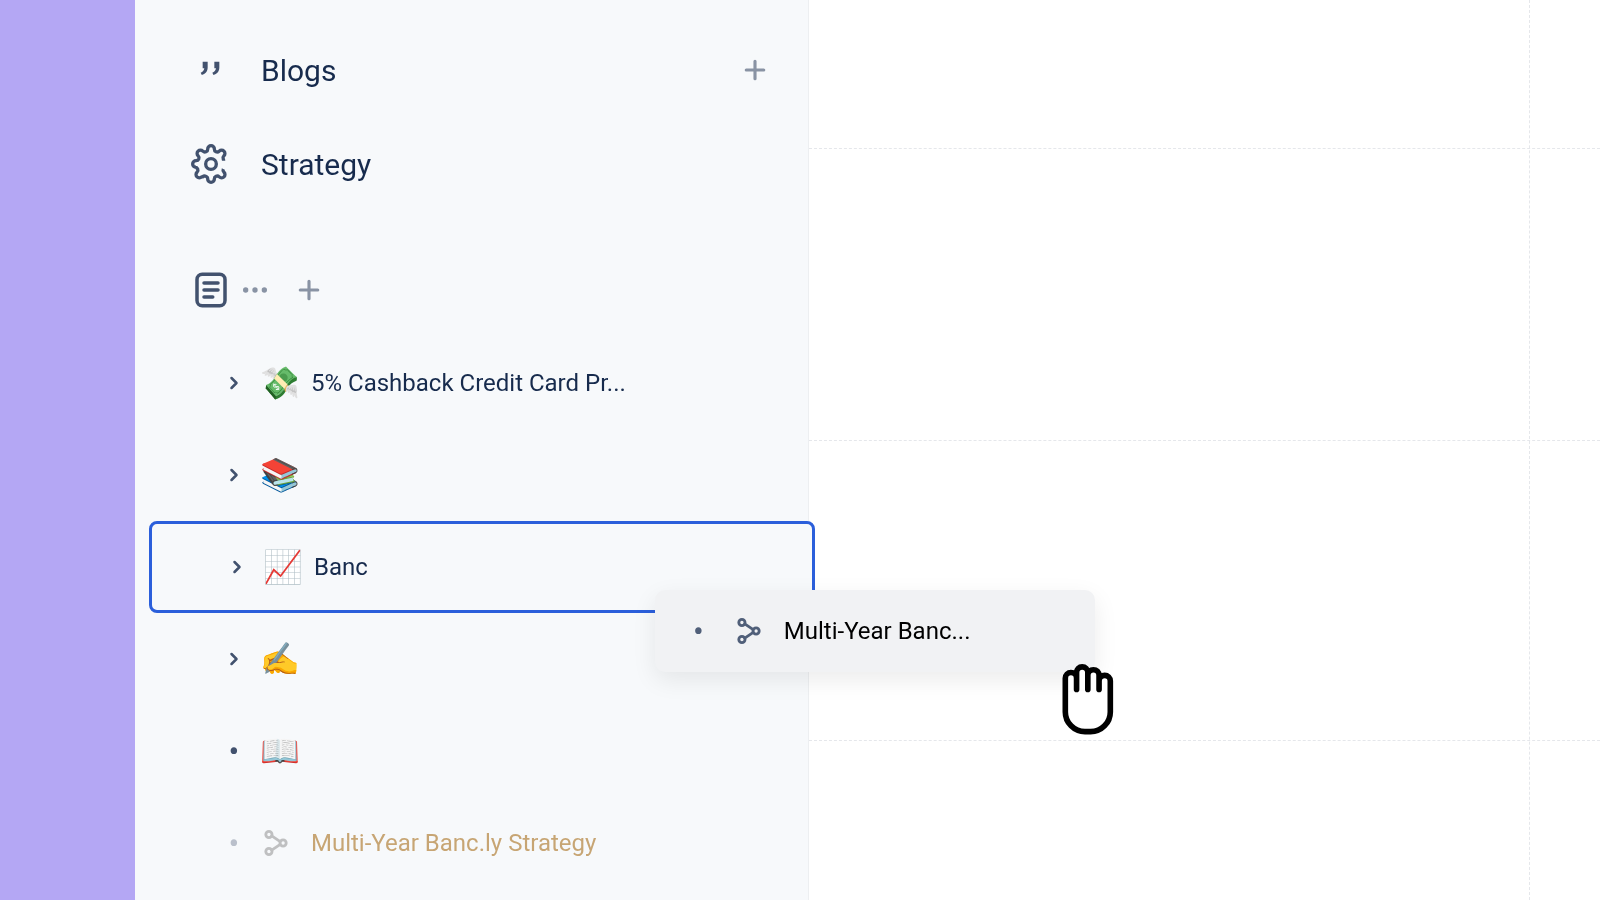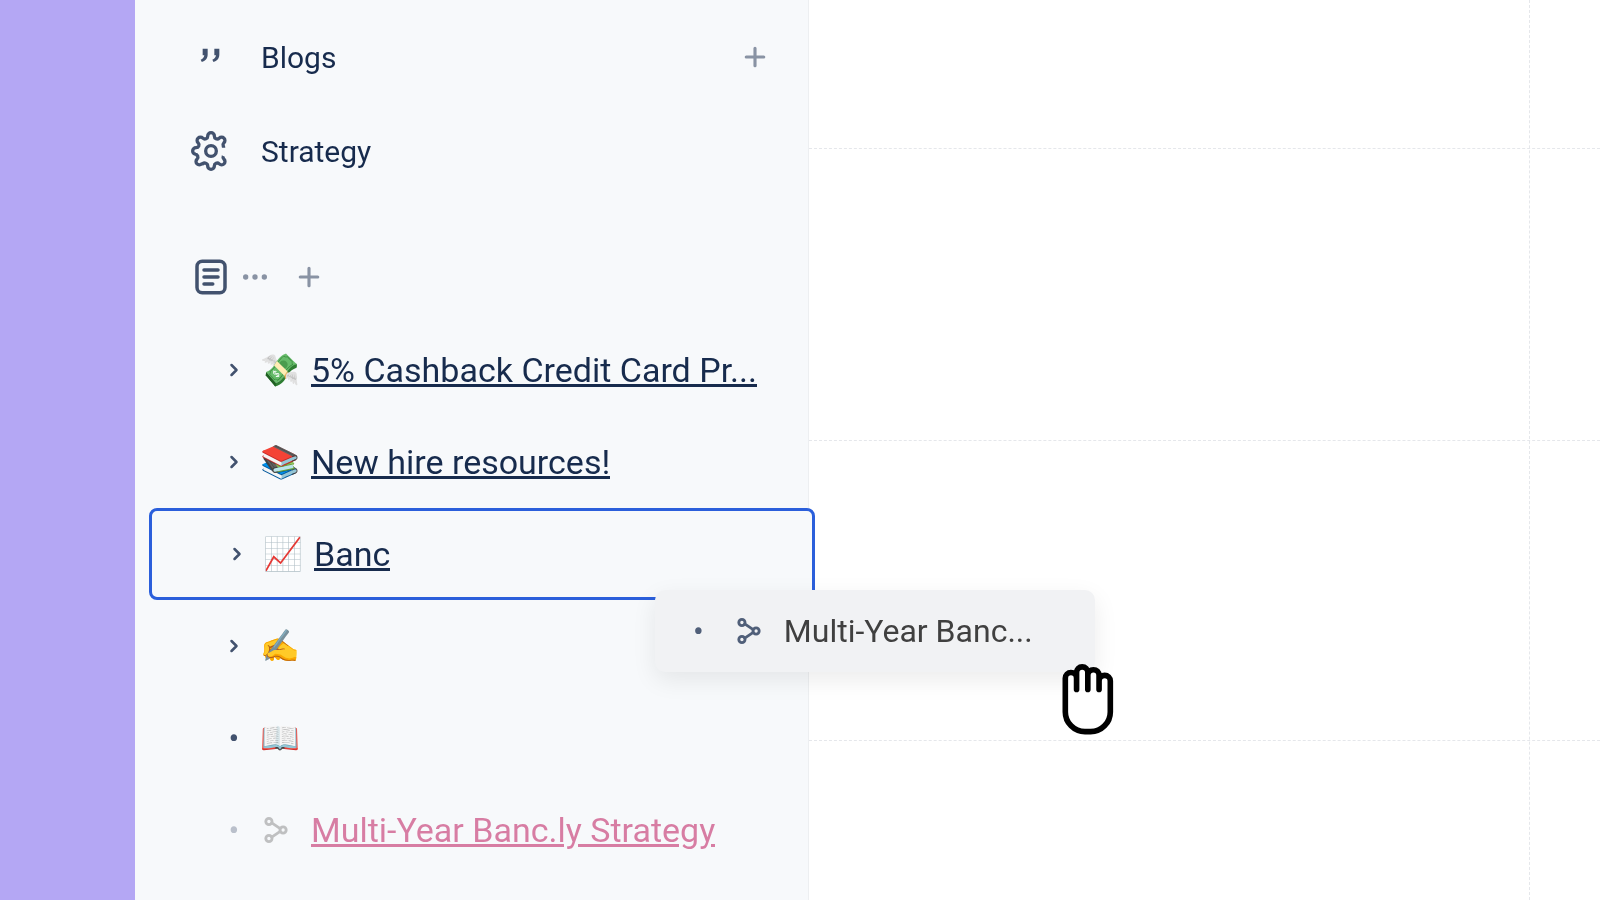--- a/index.html
+++ b/index.html
@@ -12,21 +12,21 @@
     background: #b4a7f4;
     flex-shrink: 0;
   }
 
   .sidebar {
     width: 674px;
     height: 100%;
     background: #f7f9fb;
     flex-shrink: 0;
     position: relative;
-    padding-top: 10px;
+    padding-top: 23px;
     box-shadow: inset -1px 0 0 rgba(0,0,0,0.04);
   }
 
   .canvas {
     flex: 1;
     height: 100%;
     position: relative;
     background: #fff;
   }
 
@@ -86,42 +86,41 @@
   }
   .tree-row .dot { font-size: 32px; line-height: 1; color: #42526e; }
   .tree-row .emoji {
     width: 42px;
     text-align: center;
     font-size: 32px;
     flex-shrink: 0;
     margin-right: 10px;
   }
   .tree-row .label {
-    font-size: 34px;
+    font-size: 24px;
     font-weight: 400;
     white-space: nowrap;
     overflow: hidden;
     text-overflow: ellipsis;
     color: #172b4d;
-    text-decoration: underline;
   }
 
   .tree-row.selected {
     border: 3px solid #2b5fdb;
     border-radius: 8px;
     margin-left: 14px;
     padding-left: 70px;
     margin-right: -6px;
     background: #f7f9fb;
     z-index: 2;
   }
 
   .tree-row.ghost { opacity: 0.55; }
   .tree-row.ghost .emoji { filter: grayscale(100%); }
-  .tree-row.ghost .label { color: #be185d; text-align: center; }
+  .tree-row.ghost .label { color: #a16207; text-align: center; }
   .tree-row.ghost .dot { color: #8993a4; }
 
   
   .drag-tile {
     position: absolute;
     left: 655px;
     top: 590px;
     width: 440px;
     height: 82px;
     background: #f1f2f4;
@@ -136,22 +135,22 @@
     font-size: 32px;
     color: #505f79;
     margin-right: 28px;
   }
   .drag-tile .smart-icon {
     margin-right: 18px;
     color: #505f79;
     display: flex; align-items: center;
   }
   .drag-tile .label {
-    font-size: 32px;
-    color: #404040;
+    font-size: 24px;
+    color: #000000;
     white-space: nowrap;
     overflow: hidden;
     text-overflow: ellipsis;
   }
 
   .grab-cursor {
     position: absolute;
     left: 1040px;
     top: 650px;
     z-index: 6;
@@ -227,21 +226,20 @@
     <span class="label">5% Cashback Credit Card Pr...</span>
   </div>
 
   <div class="tree-row">
     <span class="chev">
       <svg width="20" height="20" viewBox="0 0 24 24" fill="none" stroke="currentColor" stroke-width="3" stroke-linecap="round" stroke-linejoin="round">
           <polyline points="9 6 15 12 9 18"></polyline>
         </svg>
     </span>
     <span class="emoji">📚</span>
-    <span class="label">New hire resources!</span>
   </div>
 
   <div class="tree-row selected">
     <span class="chev">
       <svg width="20" height="20" viewBox="0 0 24 24" fill="none" stroke="currentColor" stroke-width="3" stroke-linecap="round" stroke-linejoin="round">
           <polyline points="9 6 15 12 9 18"></polyline>
         </svg>
     </span>
     <span class="emoji">📈</span>
     <span class="label">Banc</span>

